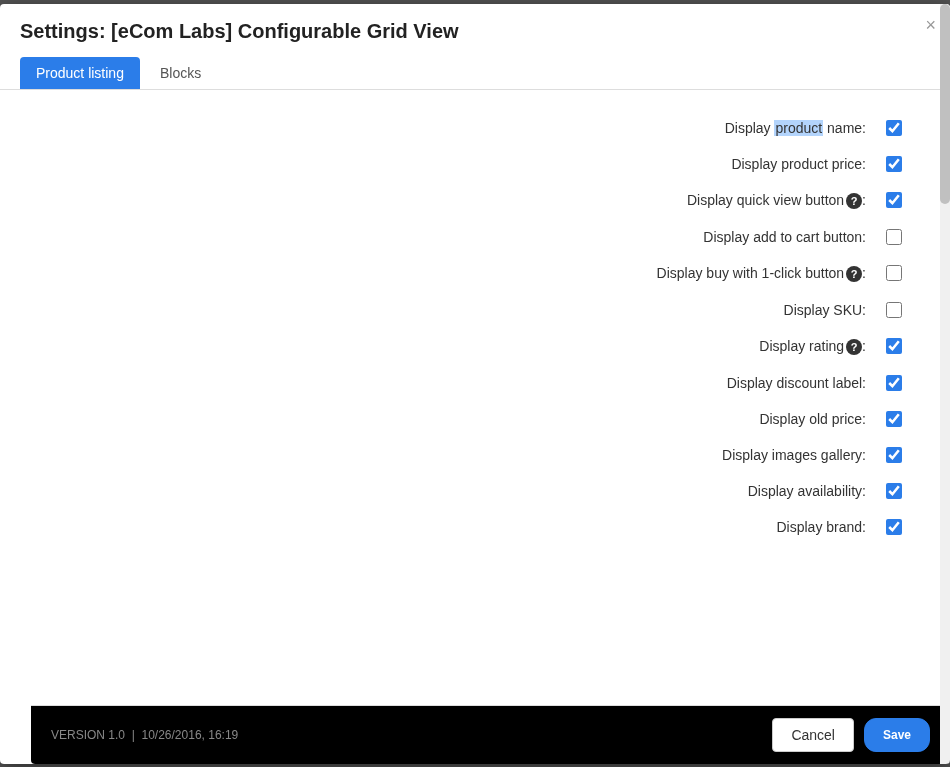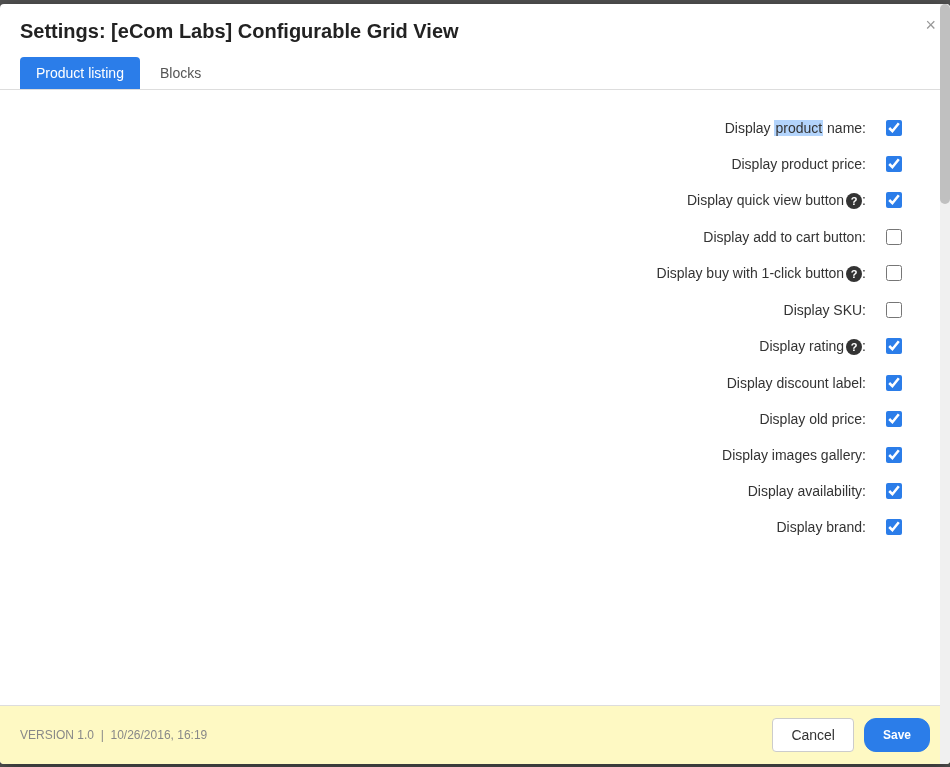--- a/index.html
+++ b/index.html
@@ -102,22 +102,23 @@
       height: 16px;
       cursor: pointer;
       accent-color: #2b7de9;
     }
     .modal-footer {
       border-top: 1px solid #ddd;
       padding: 12px 20px;
       display: flex;
       align-items: center;
       justify-content: space-between;
-      background: #fef9c3;
+      background: #000000;
       border-radius: 0 0 4px 4px;
+      margin-left: 31px;
     }
     .version-info {
       font-size: 12px;
       color: #888;
     }
     .footer-actions {
       display: flex;
       gap: 10px;
     }
     .btn-cancel {

